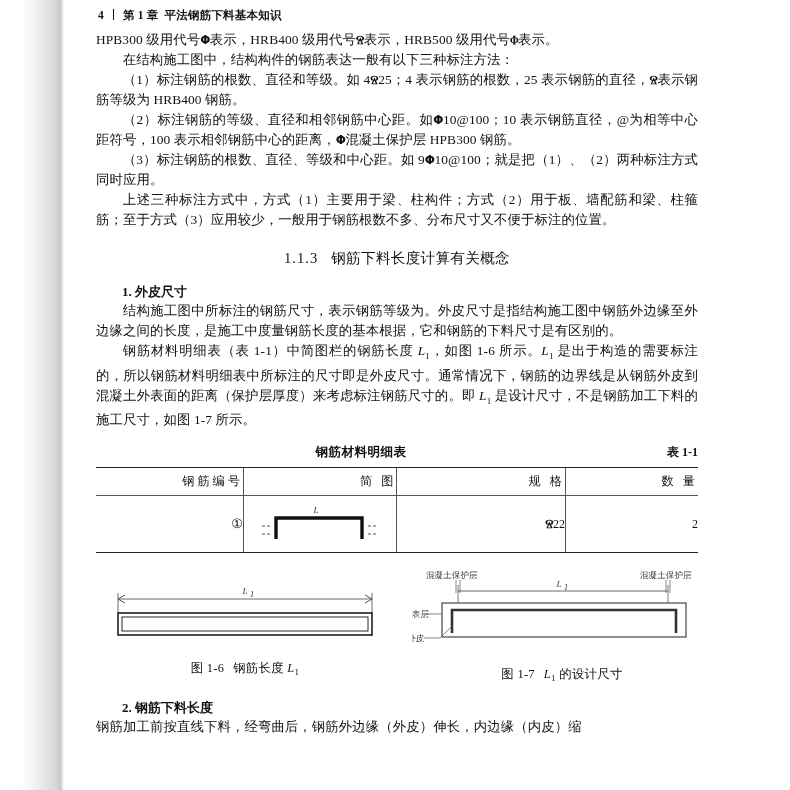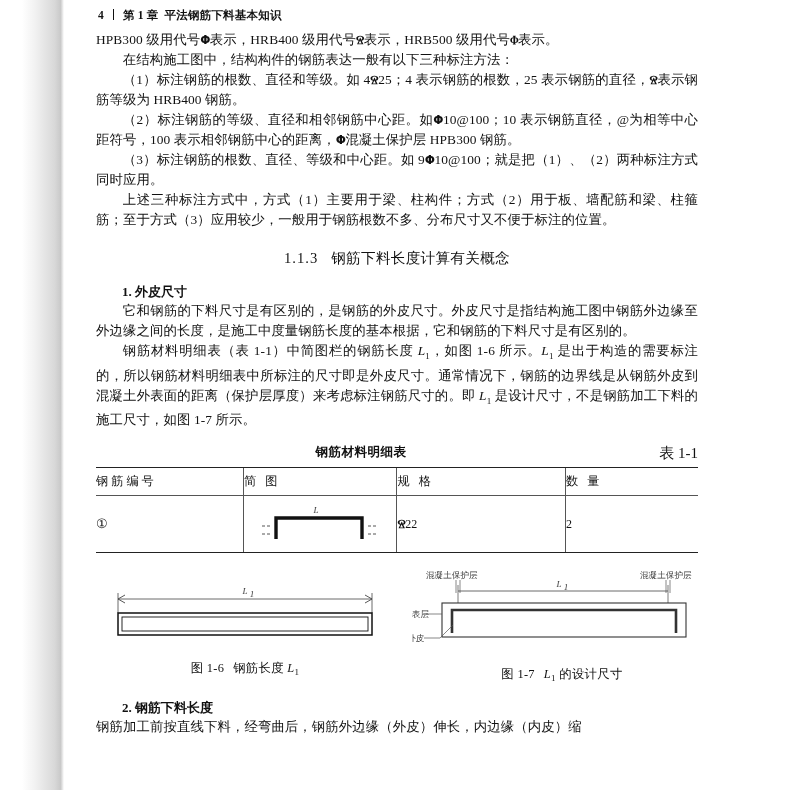--- a/index.html
+++ b/index.html
@@ -107,31 +107,31 @@
   .tbl-title {
     text-align: center;
     font-weight: bold;
     letter-spacing: 0.4px;
     padding-right: 72px;
   }
   .tbl-no {
     position: absolute;
     right: 0;
     top: 0;
-    font-weight: normal;
-    font-size: 15px;
+    font-weight: bold;
+    font-size: 12px;
   }
   table.detail {
     width: 100%;
     border-collapse: collapse;
     margin-top: 4px;
     font-size: 12px;
   }
   table.detail th, table.detail td {
-    text-align: left;
+    text-align: right;
     vertical-align: middle;
     padding: 0;
   }
   table.detail thead th {
     border-top: 1.6px solid #222;
     border-bottom: 0.8px solid #555;
     height: 27px;
     font-weight: normal;
     font-size: 12.2px;
     letter-spacing: 3px;
@@ -201,21 +201,21 @@
   <p class="body indent"><span>（2）标注钢筋的等级、直径和相邻钢筋中心距。如</span><span class="sym">Φ</span><span>10@100；10 表示钢筋直径，@为相等中心距符号，100 表示相邻钢筋中心的距离，</span><span class="sym">Φ</span><span>混凝土保护层 HPB300 钢筋。</span></p>
 
   <p class="body indent"><span>（3）标注钢筋的根数、直径、等级和中心距。如 9</span><span class="sym">Φ</span><span>10@100；就是把（1）、（2）两种标注方式同时应用。</span></p>
 
   <p class="body indent">上述三种标注方式中，方式（1）主要用于梁、柱构件；方式（2）用于板、墙配筋和梁、柱箍筋；至于方式（3）应用较少，一般用于钢筋根数不多、分布尺寸又不便于标注的位置。</p>
 
   <h3 class="sec"><span class="num">1.1.3</span><span>钢筋下料长度计算有关概念</span></h3>
 
   <h4 class="subsec">1. 外皮尺寸</h4>
 
-  <p class="body indent">它和钢筋的下料尺寸是有区别的，是钢筋的外皮尺寸。外皮尺寸是指结构施工图中钢筋外边缘至外边缘之间的长度，是施工中度量钢筋长度的基本根据，它和钢筋的下料尺寸是有区别的。</p>
+  <p class="body indent">结构施工图中所标注的钢筋尺寸，表示钢筋等级为。外皮尺寸是指结构施工图中钢筋外边缘至外边缘之间的长度，是施工中度量钢筋长度的基本根据，它和钢筋的下料尺寸是有区别的。</p>
 
   <p class="body indent"><span>钢筋材料明细表（表 1-1）中简图栏的钢筋长度 </span><span class="it"><span>L</span><span class="sub">1</span></span><span>，如图 1-6 所示。</span><span class="it"><span>L</span><span class="sub">1</span></span><span> 是出于构造的需要标注的，所以钢筋材料明细表中所标注的尺寸即是外皮尺寸。通常情况下，钢筋的边界线是从钢筋外皮到混凝土外表面的距离（保护层厚度）来考虑标注钢筋尺寸的。即 </span><span class="it"><span>L</span><span class="sub">1</span></span><span> 是设计尺寸，不是钢筋加工下料的施工尺寸，如图 1-7 所示。</span></p>
 
   <div class="tablewrap">
     <div class="tbl-head">
       <div class="tbl-title">钢筋材料明细表</div>
       <div class="tbl-no">表 1-1</div>
     </div>
     <table class="detail">
       <thead>

